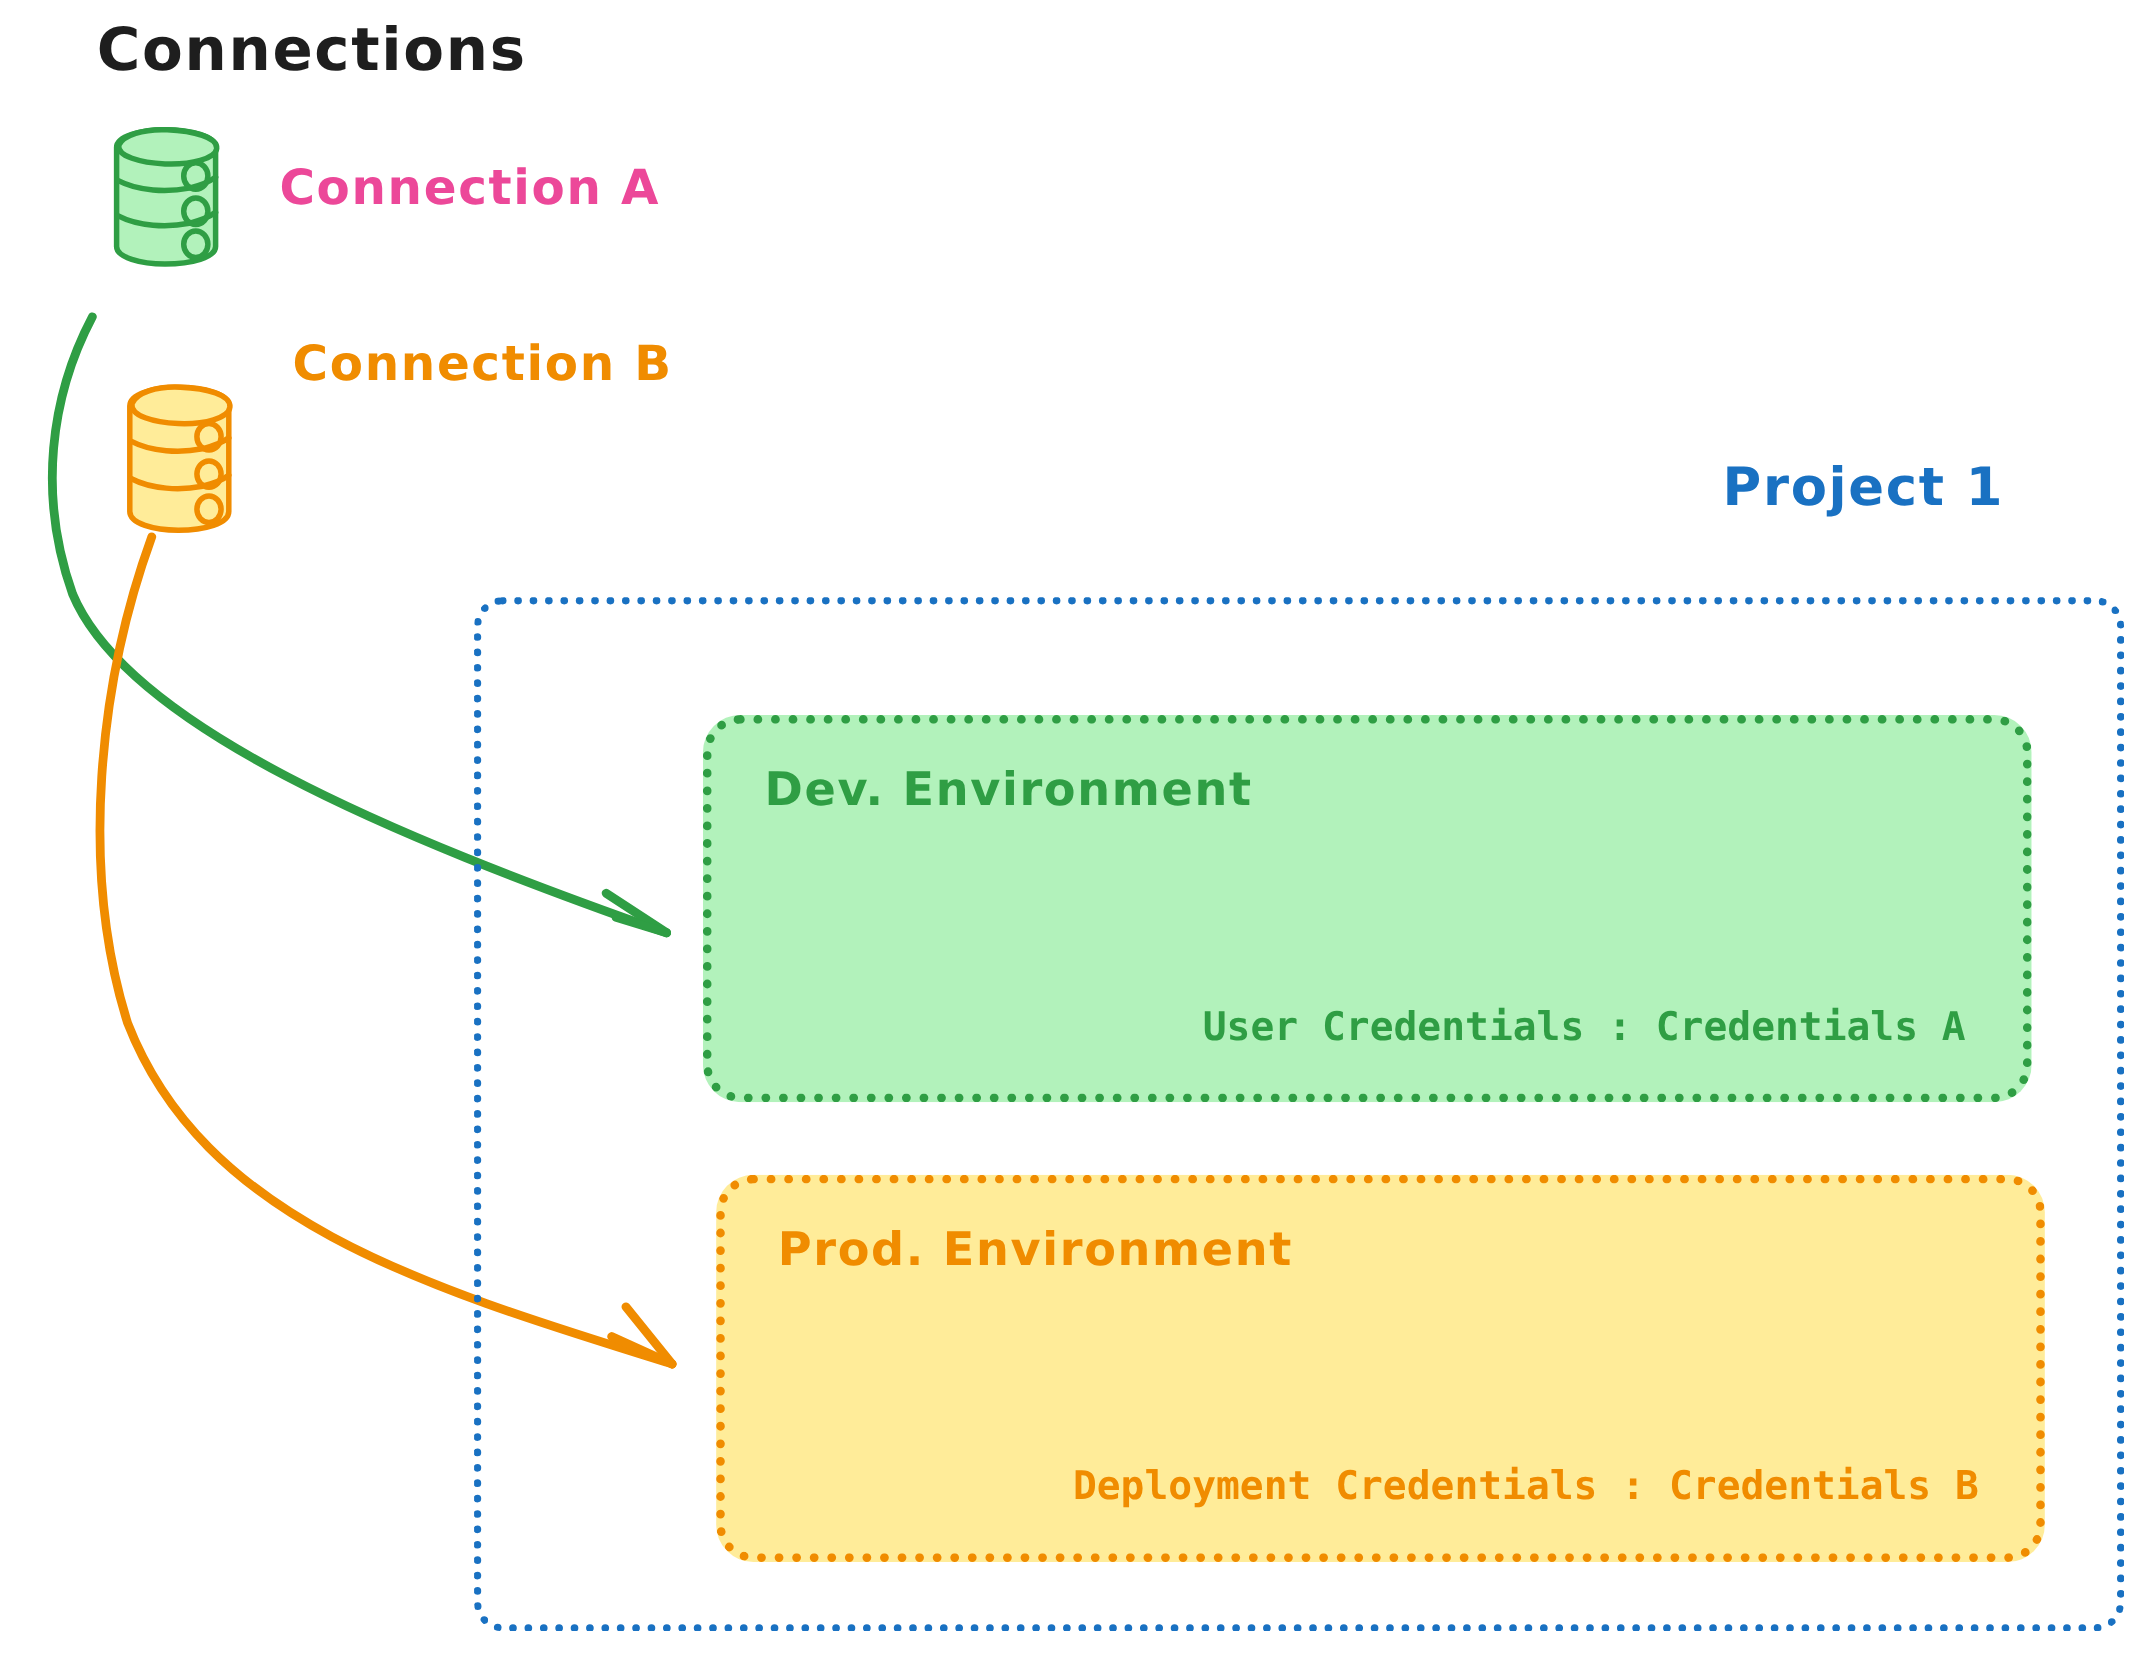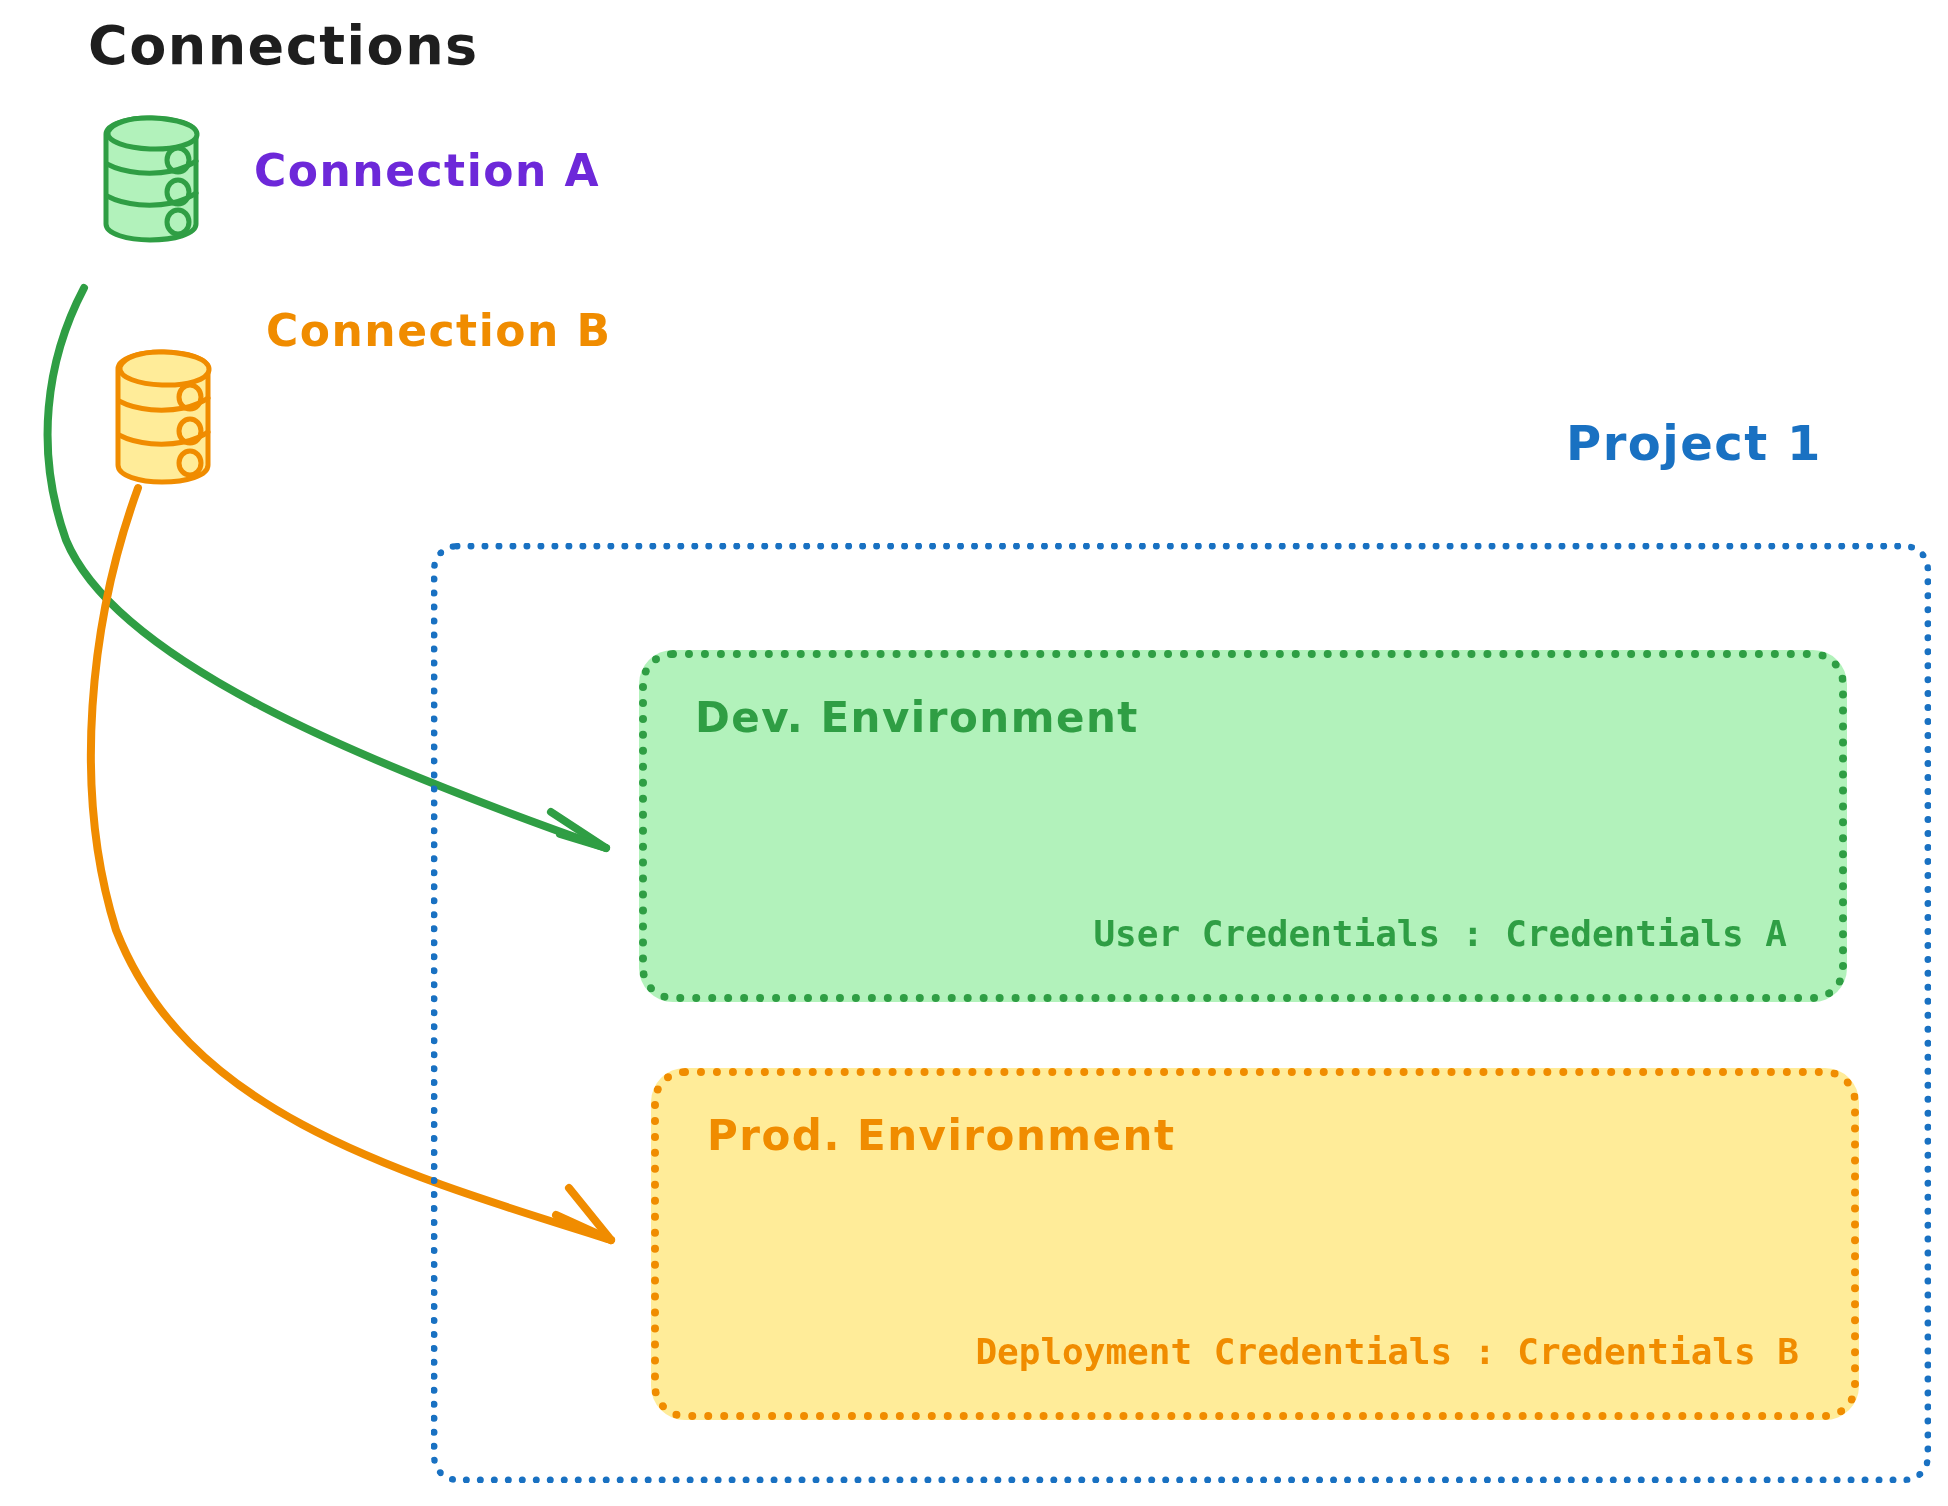--- a/index.html
+++ b/index.html
@@ -35,21 +35,21 @@
     top: 14px;
     font-size: 54px;
     color: #1e1e1e;
   }
 
   #conn-a-label {
     position: absolute;
     left: 228px;
     top: 145px;
     font-size: 44px;
-    color: #6d28d9;
+    color: #ec4899;
   }
   #conn-b-label {
     position: absolute;
     left: 240px;
     top: 305px;
     font-size: 44px;
     color: #f08c00;
   }
 
   #project-label {

